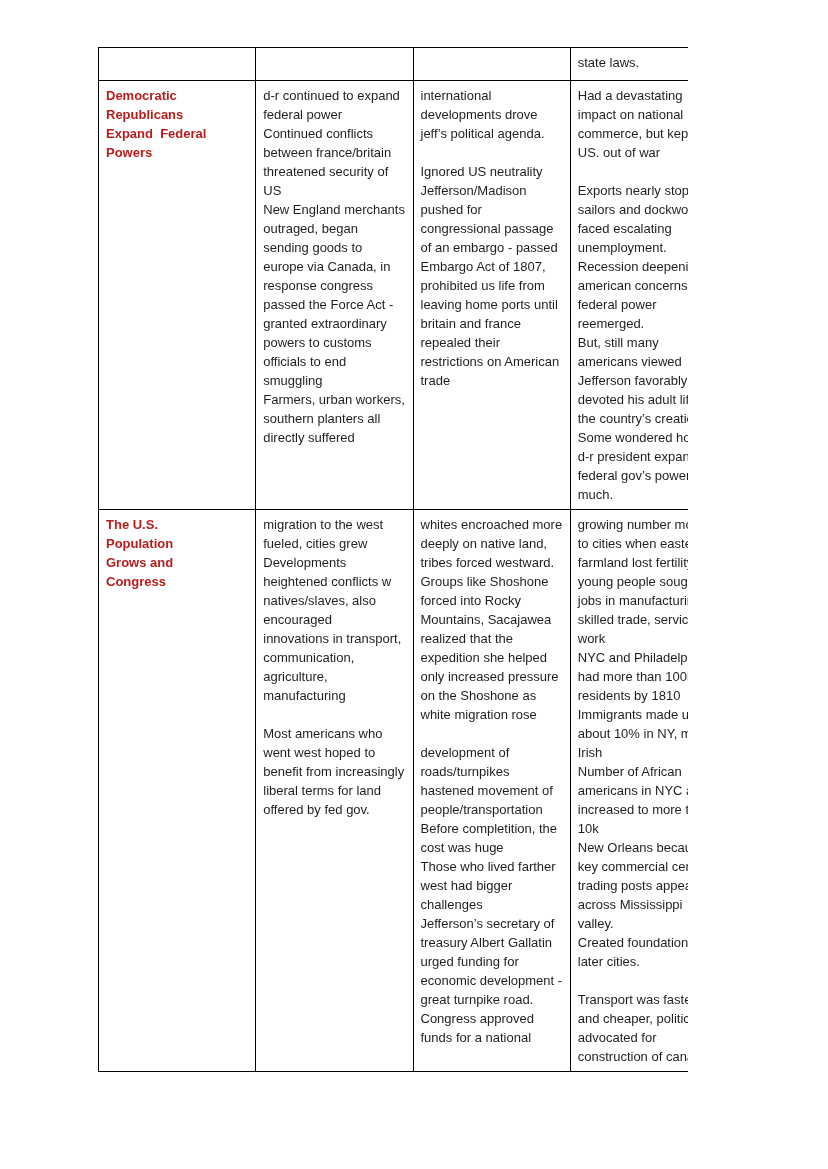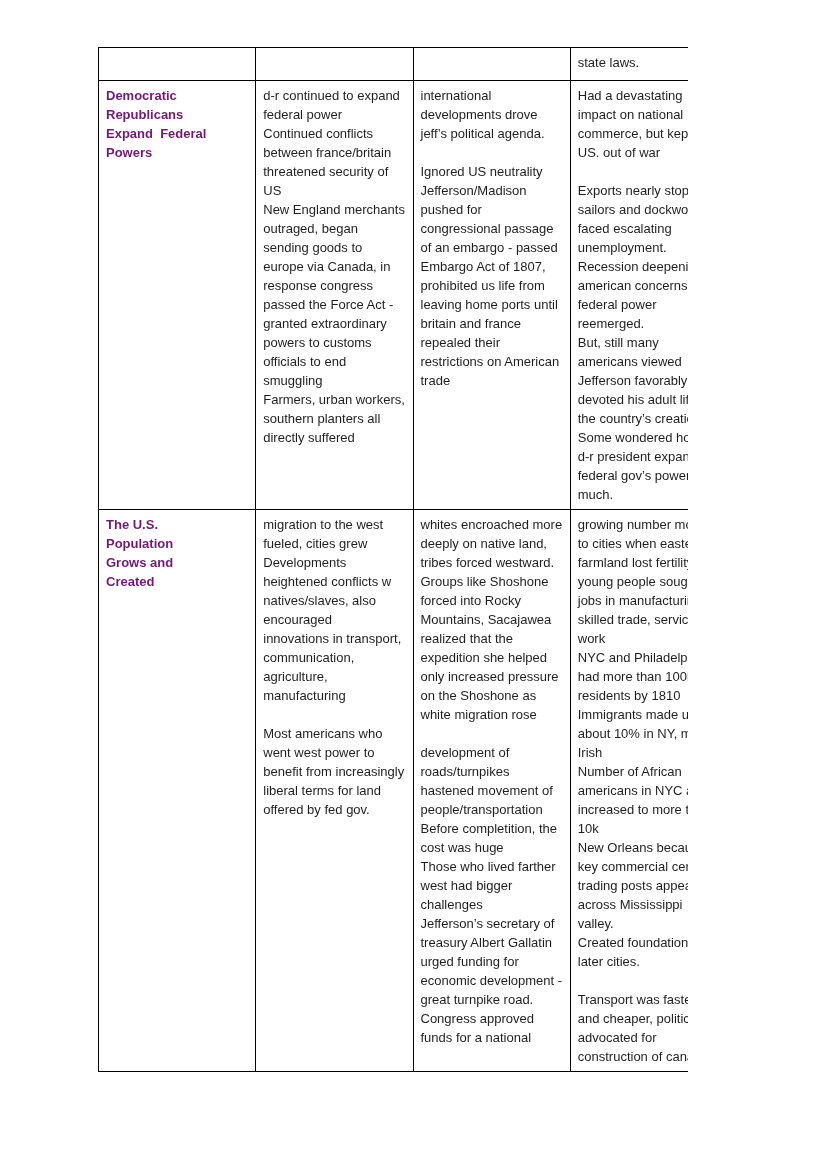--- a/index.html
+++ b/index.html
@@ -28,21 +28,21 @@
     vertical-align: top;
     padding: 5px 7px 5px 7px;
     font-size: 13px;
     line-height: 19px;
     color: #1f1f1f;
     white-space: pre-wrap;
     overflow-wrap: break-word;
   }
   table.notes td.row-title {
     font-weight: bold;
-    color: #701a75;
+    color: #b91c1c;
   }
   tr.continuation-row td {
     height: 22px; 
   }
 </style>
 </head>
 <body>
 
 <div class="page">
   <table class="notes">
@@ -70,29 +70,29 @@
 
 Exports nearly stopped, sailors and dockworkers faced escalating unemployment.
 Recession deepening, american concerns of federal power reemerged.
 But, still many americans viewed Jefferson favorably; devoted his adult life to the country’s creation.
 Some wondered how a d-r president expanded federal gov’s power so much.</td>
     </tr>
     <tr>
       <td class="row-title">The U.S.
 Population
 Grows and
-Created</td>
+Congress</td>
       <td>migration to the west fueled, cities grew
 Developments heightened conflicts w natives/slaves, also encouraged
 innovations in transport,
 communication,
 agriculture,
 manufacturing
 
-Most americans who went west power to benefit from increasingly liberal terms for land offered by fed gov.</td>
+Most americans who went west hoped to benefit from increasingly liberal terms for land offered by fed gov.</td>
       <td>whites encroached more deeply on native land, tribes forced westward.
 Groups like Shoshone forced into Rocky Mountains, Sacajawea realized that the expedition she helped only increased pressure on the Shoshone as white migration rose
 
 development of roads/turnpikes hastened movement of people/transportation
 Before completition, the cost was huge
 Those who lived farther west had bigger challenges
 Jefferson’s secretary of treasury Albert Gallatin urged funding for economic development - great turnpike road.
 Congress approved funds for a national</td>
       <td>growing number moved to cities when eastern farmland lost fertility, young people sought jobs in manufacturing, skilled trade, service work
 NYC and Philadelphia had more than 100k residents by 1810

